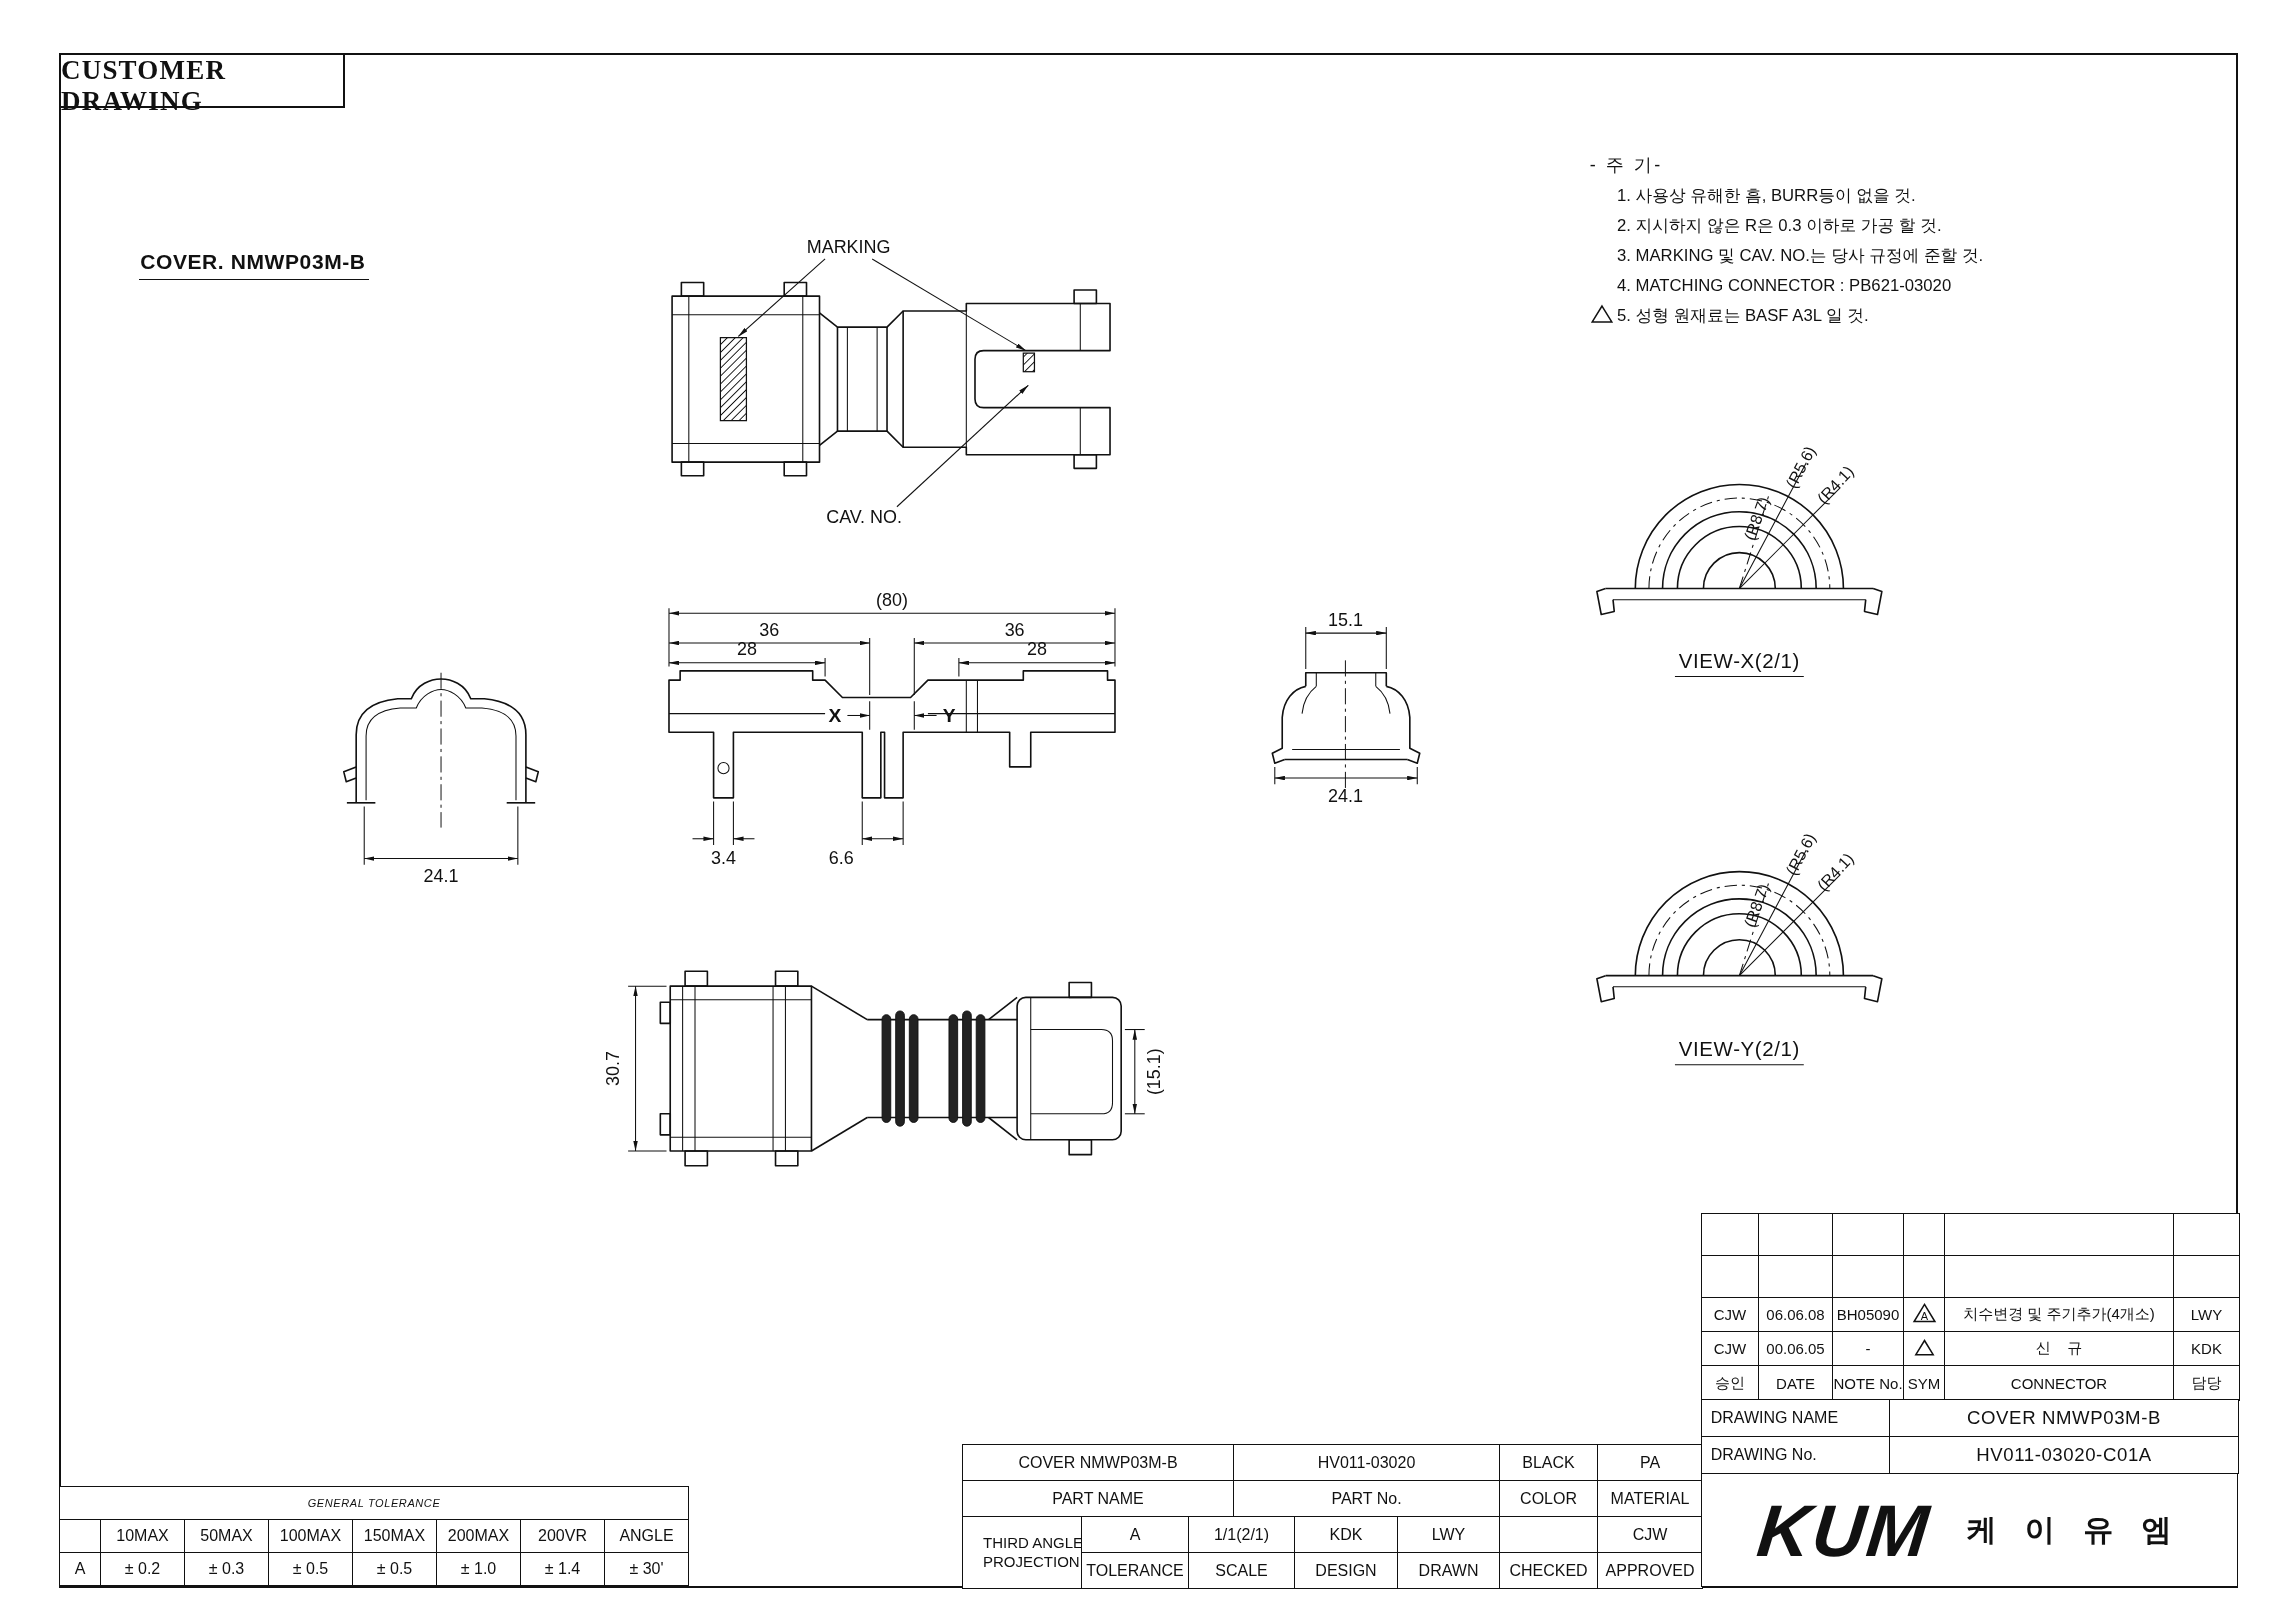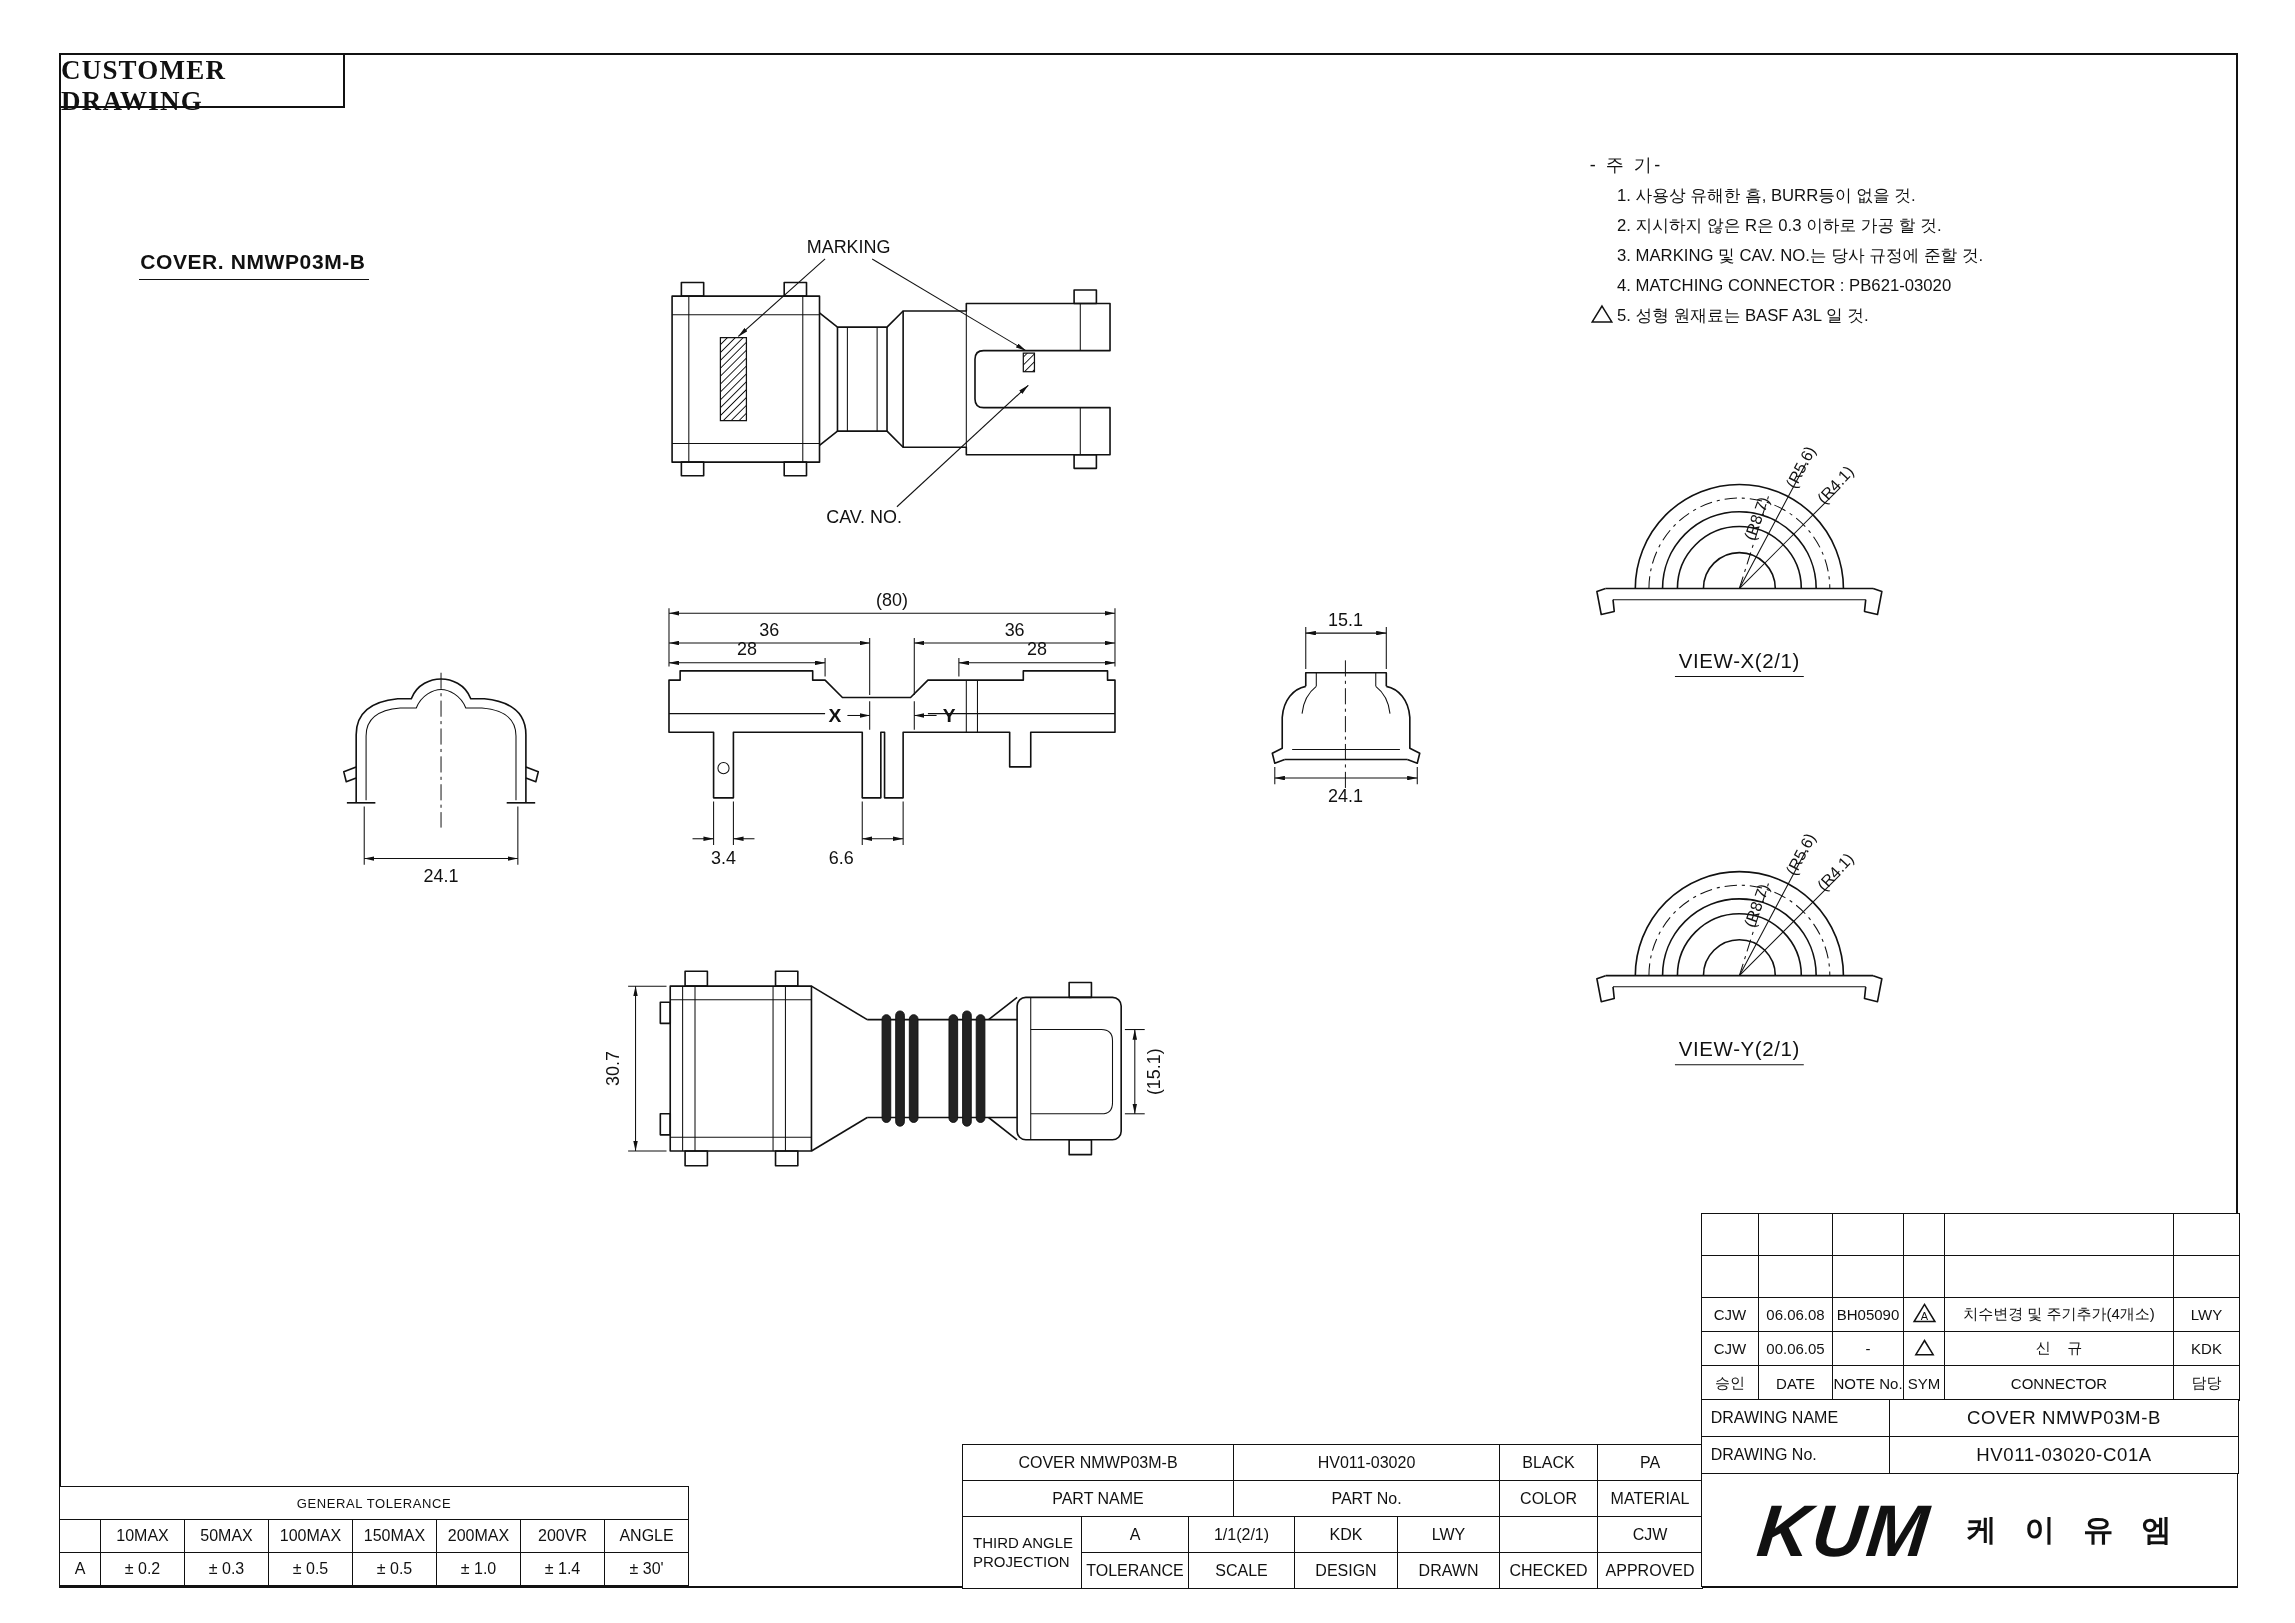--- a/index.html
+++ b/index.html
@@ -30,25 +30,25 @@
   .dt   { font:29px "Liberation Sans", sans-serif; fill:#111; }
   .dtb  { font:bold 31px "Liberation Sans", sans-serif; fill:#111; }
   .vlabel { font:33px "Liberation Sans", sans-serif; fill:#111; letter-spacing:1px; }
   .rlabel { font:26px "Liberation Sans", sans-serif; fill:#111; }
 
   table { border-collapse:collapse; table-layout:fixed; position:absolute; background:#fff; }
   td { border:1.5px solid #111; text-align:center; vertical-align:middle; font-size:16px; overflow:hidden; white-space:nowrap; }
 
   .tt  { left:59px; top:1486px; width:626px; }
   .tt td { height:33px; }
-  .tt .ttl { font-size:13px; letter-spacing:0.6px; }
+  .tt .ttl { font-size:11px; letter-spacing:0.6px;font-style:italic; }
 
   .tb { left:962px; top:1444px; width:740px; }
   .tb td { height:36px; }
-  .tb .proj { text-align:left; padding-left:10px; font-size:15px; line-height:18.6px; }
+  .tb .proj { text-align:left; padding-left:20px; font-size:15px; line-height:18.6px; }
 
   .rev { left:1701px; top:1213px; width:537px; }
   .rev td { font-size:15px; }
 
   .dn { left:1701px; top:1399px; width:537px; }
   .dn td { height:37px; }
   .dn .lbl { text-align:left; padding-left:8.7px; font-size:16px; }
   .dn .val { font-size:18.6px; letter-spacing:0.6px; }
 
   .logo-box { position:absolute; left:1701px; top:1473px; width:537px; height:114px; border:1.9px solid #111;

